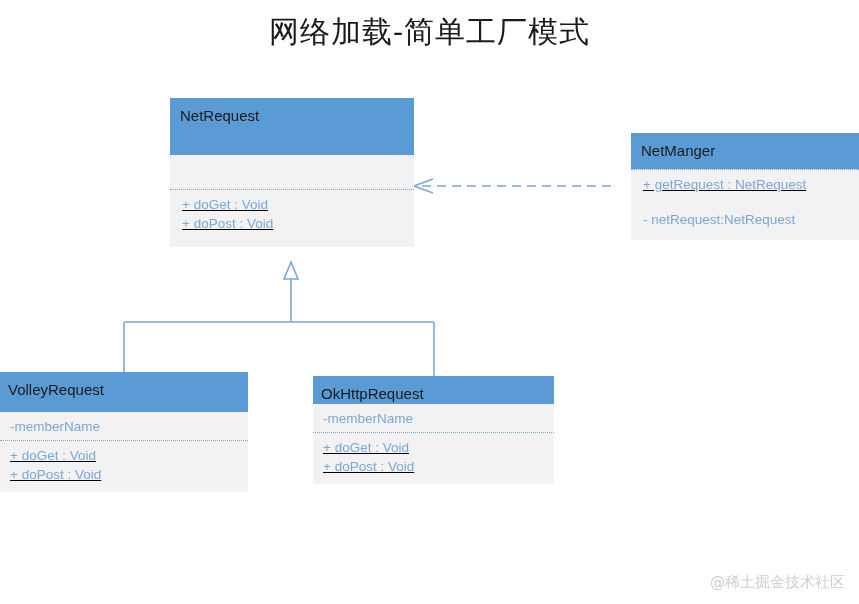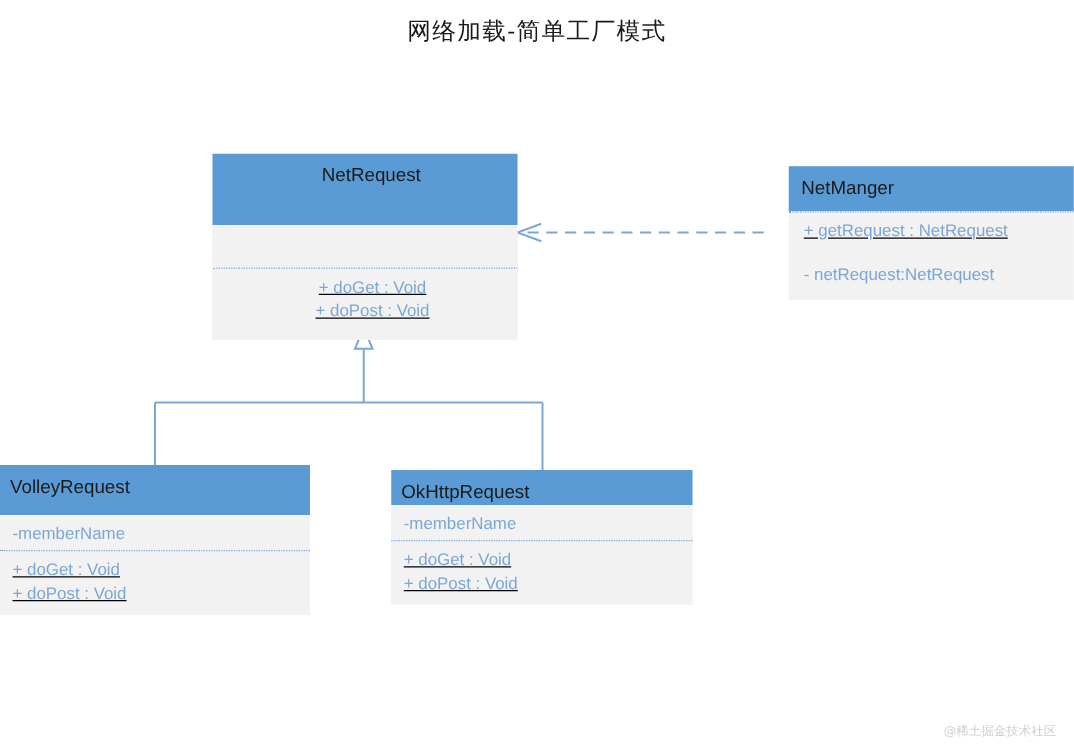--- a/index.html
+++ b/index.html
@@ -22,33 +22,33 @@
     height: 604px;
   }
 
   
   .diagram-title {
     position: absolute;
     left: 0;
     top: 12px;
     width: 859px;
     text-align: center;
-    font-size: 19px;
+    font-size: 30px;
     color: #1a1a1a;
     font-family: "DejaVu Serif", "Liberation Serif", serif;
     letter-spacing: 1px;
     white-space: nowrap;
   }
 
   
   .watermark {
     position: absolute;
     right: 14px;
     bottom: 12px;
-    font-size: 10px;
+    font-size: 15px;
     color: #cfcfcf;
     font-family: "DejaVu Sans", "Liberation Sans", sans-serif;
     white-space: nowrap;
   }
 
   
   #connectors {
     position: absolute;
     left: 0; top: 0;
     width: 859px;
@@ -119,21 +119,21 @@
       <line x1="124" y1="322" x2="434" y2="322" stroke="#7ba7d7" stroke-width="1.6"></line>
 
       <line x1="124" y1="322" x2="124" y2="372" stroke="#7ba7d7" stroke-width="1.6"></line>
 
       <line x1="434" y1="322" x2="434" y2="376" stroke="#7ba7d7" stroke-width="1.6"></line>
 
       <polygon points="291,262 284,279 298,279" fill="#ffffff" stroke="#7ba7d7" stroke-width="1.6"></polygon>
     </g>
   </svg>
 
-  <div class="uml-class" style="left:170px; top:123px; width:244px;text-align:center;">
+  <div class="uml-class" style="left:170px; top:98px; width:244px;">
     <div class="uml-header" style="height:57px;">NetRequest</div>
     <div class="uml-compartment attrs empty"></div>
     <div class="uml-compartment ops" style="height:58px;">
       <div class="uml-row">+ doGet : Void</div>
       <div class="uml-row">+ doPost : Void</div>
     </div>
   </div>
 
   <div class="uml-class" style="left:631px; top:133px; width:246px;">
     <div class="uml-header" style="height:36px;">NetManger</div>

